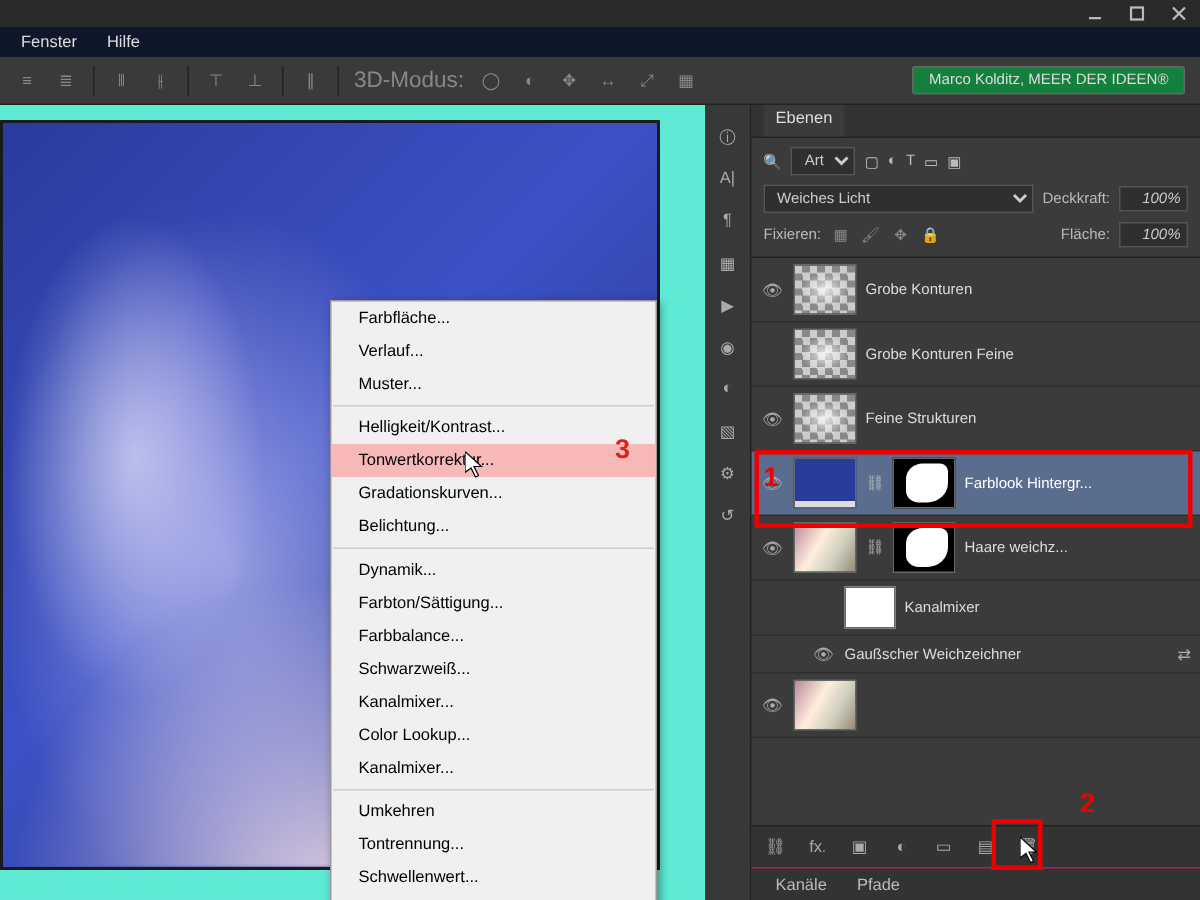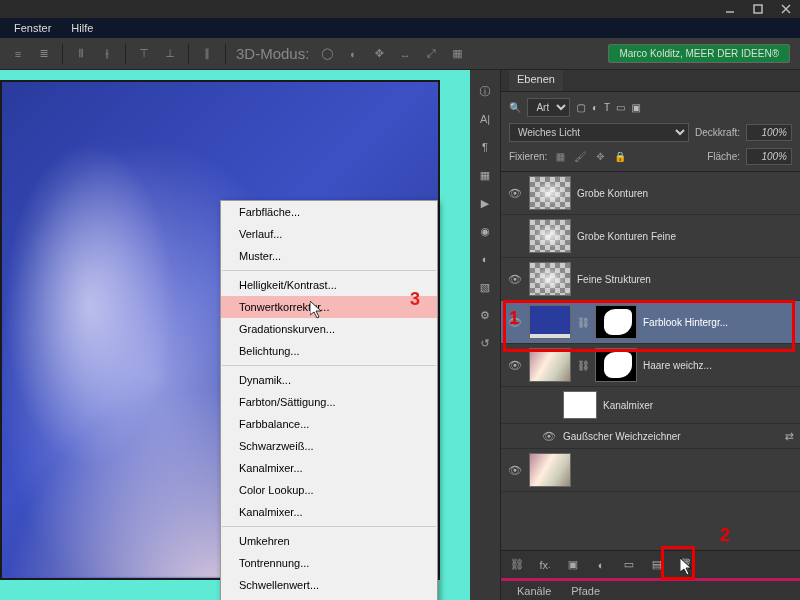--- a/index.html
+++ b/index.html
@@ -73,21 +73,21 @@
   .layer .tri { width:0;height:0;border-left:5px solid #aaa;border-top:4px solid transparent;border-bottom:4px solid transparent; }
 
   .redbox1 { position:absolute; border:3px solid #e00; pointer-events:none; z-index:40; }
   .redlabel { position:absolute; color:#e00; font-weight:bold; font-size:18px; z-index:41; }
 
   .panel-bottom { border-top:1px solid #222; background:#333; padding:4px 8px; display:flex; align-items:center; gap:12px; height:28px; position:relative; }
   .panel-bottom .bicon { width:16px; height:16px; color:#aaa; display:flex; align-items:center; justify-content:center; }
   .redbox2 { position:absolute; border:3px solid #e00; width:34px; height:34px; right:105px; bottom:-2px; pointer-events:none; }
   .cursor2 { position:absolute; right:106px; bottom:2px; z-index:45; }
 
-  .bottom-tabs { background:#333; border-top:3px solid #be185d; display:flex; align-items:center; height:22px; padding:0 8px; gap:4px; font-size:11px; color:#bbb; }
+  .bottom-tabs { background:#333; border-top:1px solid #be185d; display:flex; align-items:center; height:22px; padding:0 8px; gap:4px; font-size:11px; color:#bbb; }
   .bottom-tabs .t { padding:2px 8px; }
 </style>
 </head>
 <body>
 
 <div class="titlebar">
   <div class="wbtn">
       <svg viewBox="0 0 10 10">
         <line x1="1" y1="8" x2="9" y2="8" stroke="currentColor" stroke-width="1.5"></line>
       </svg>

